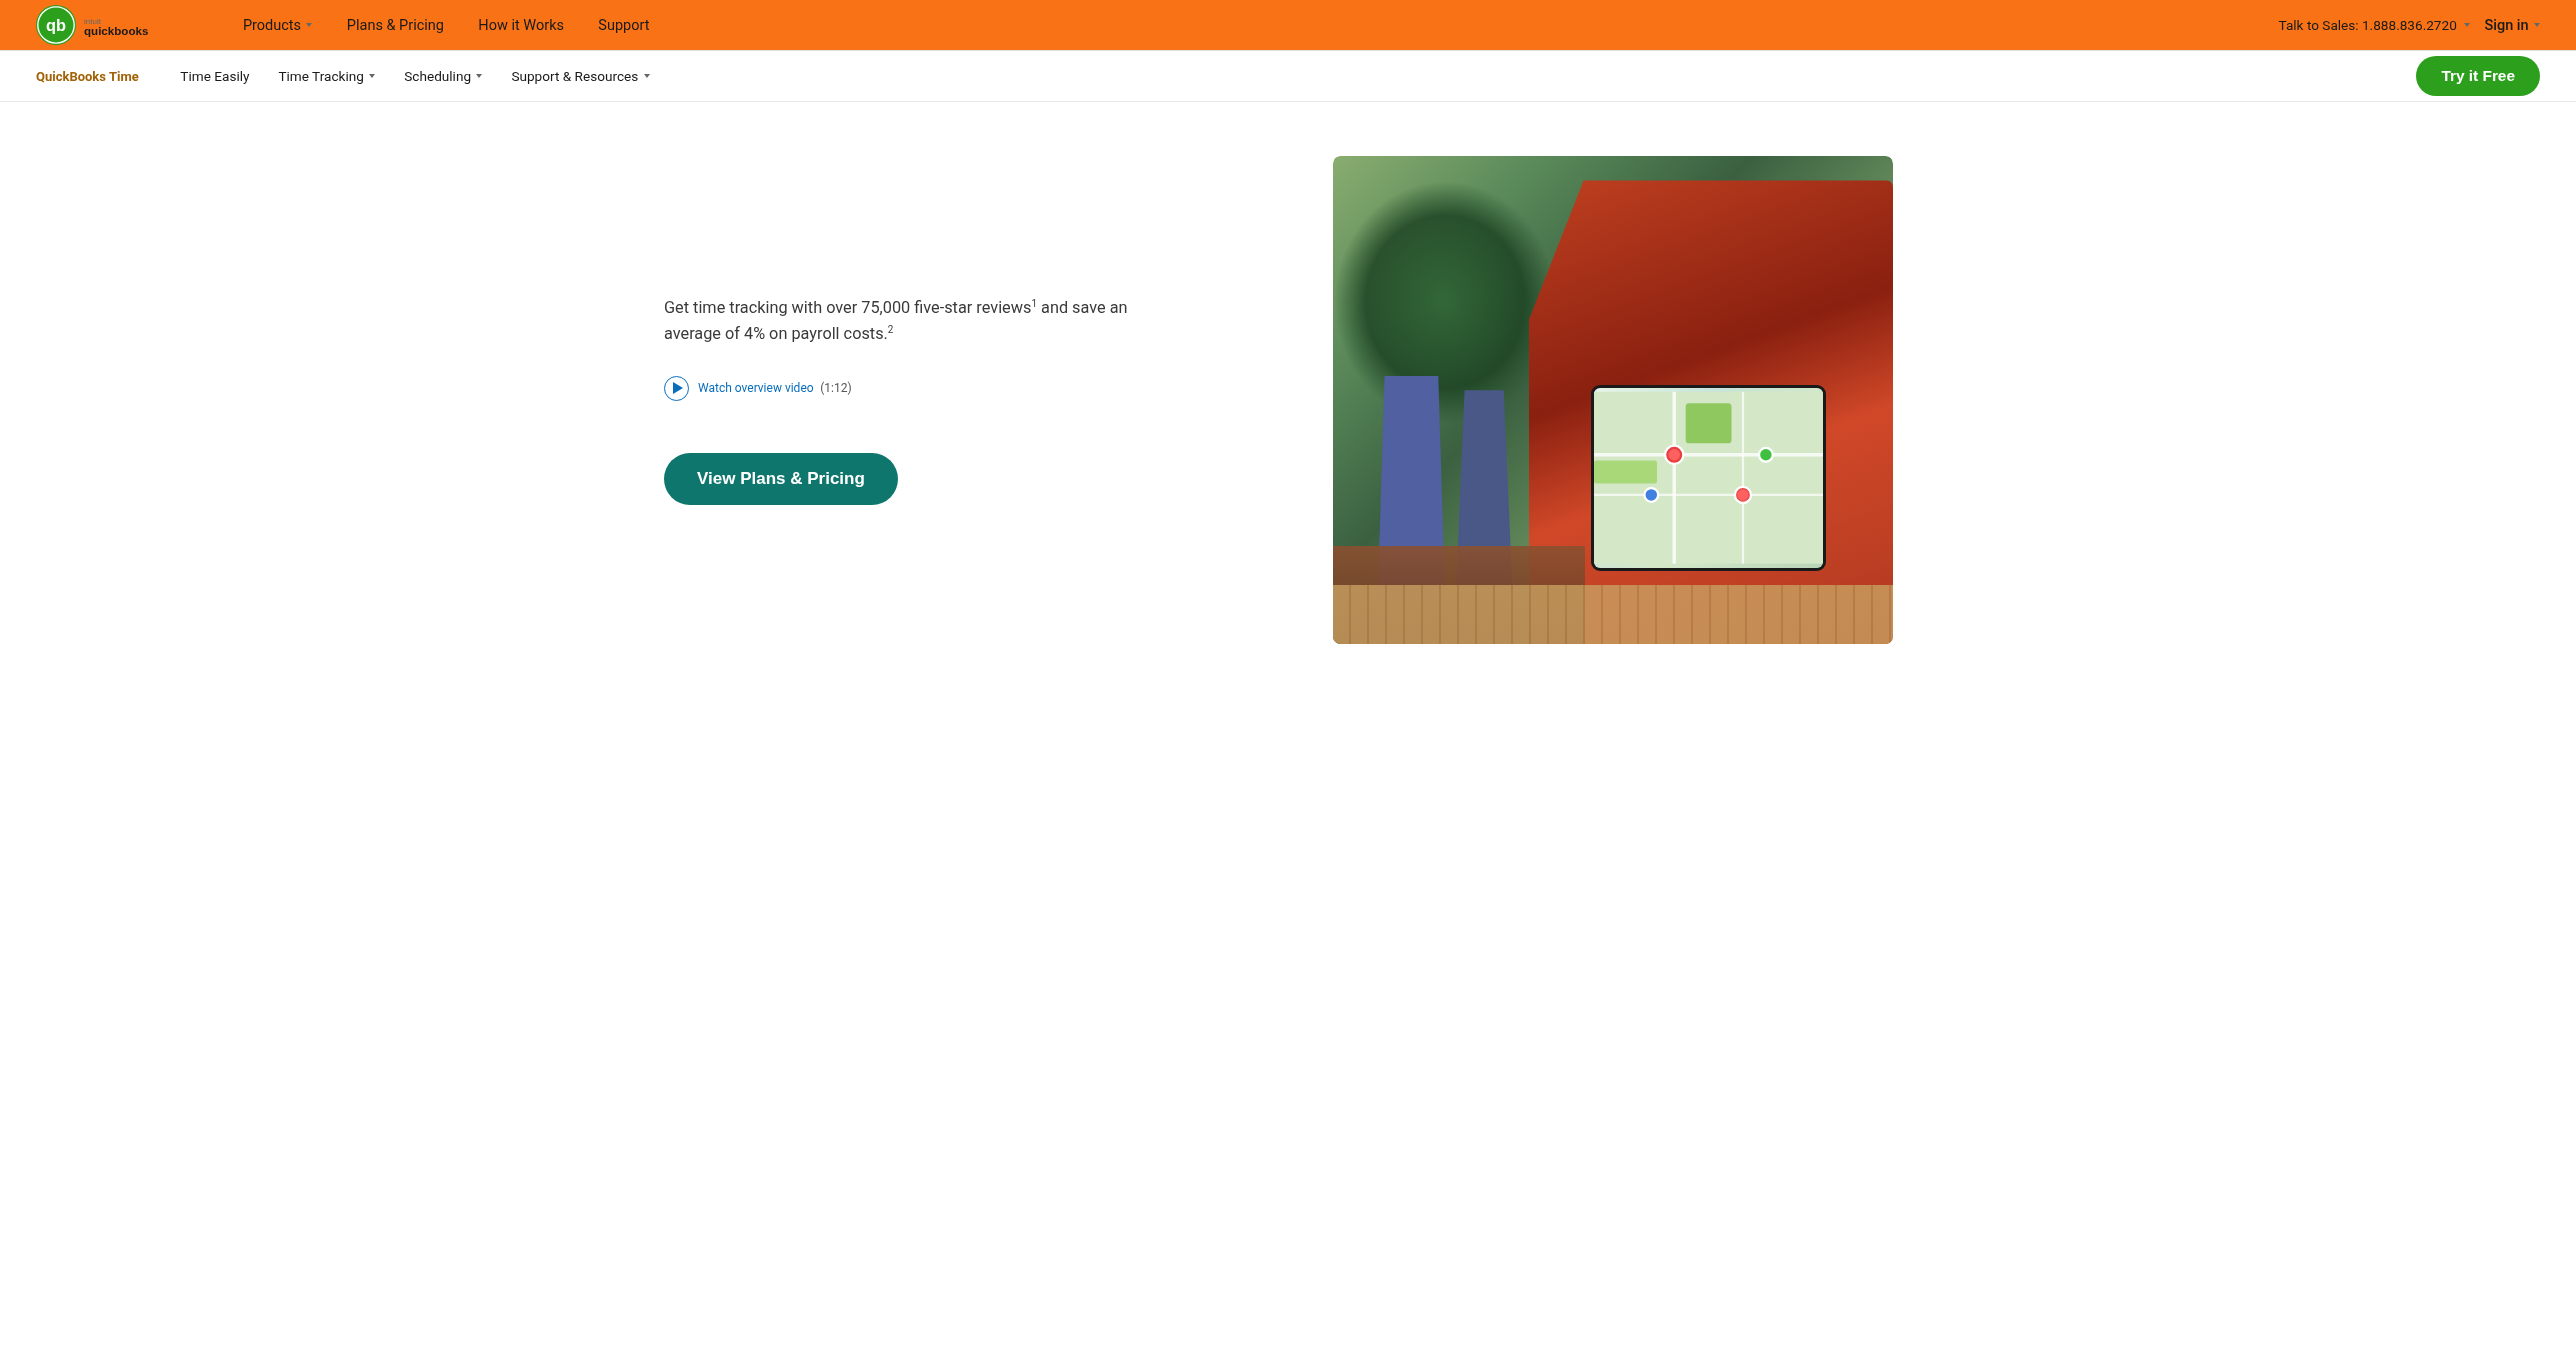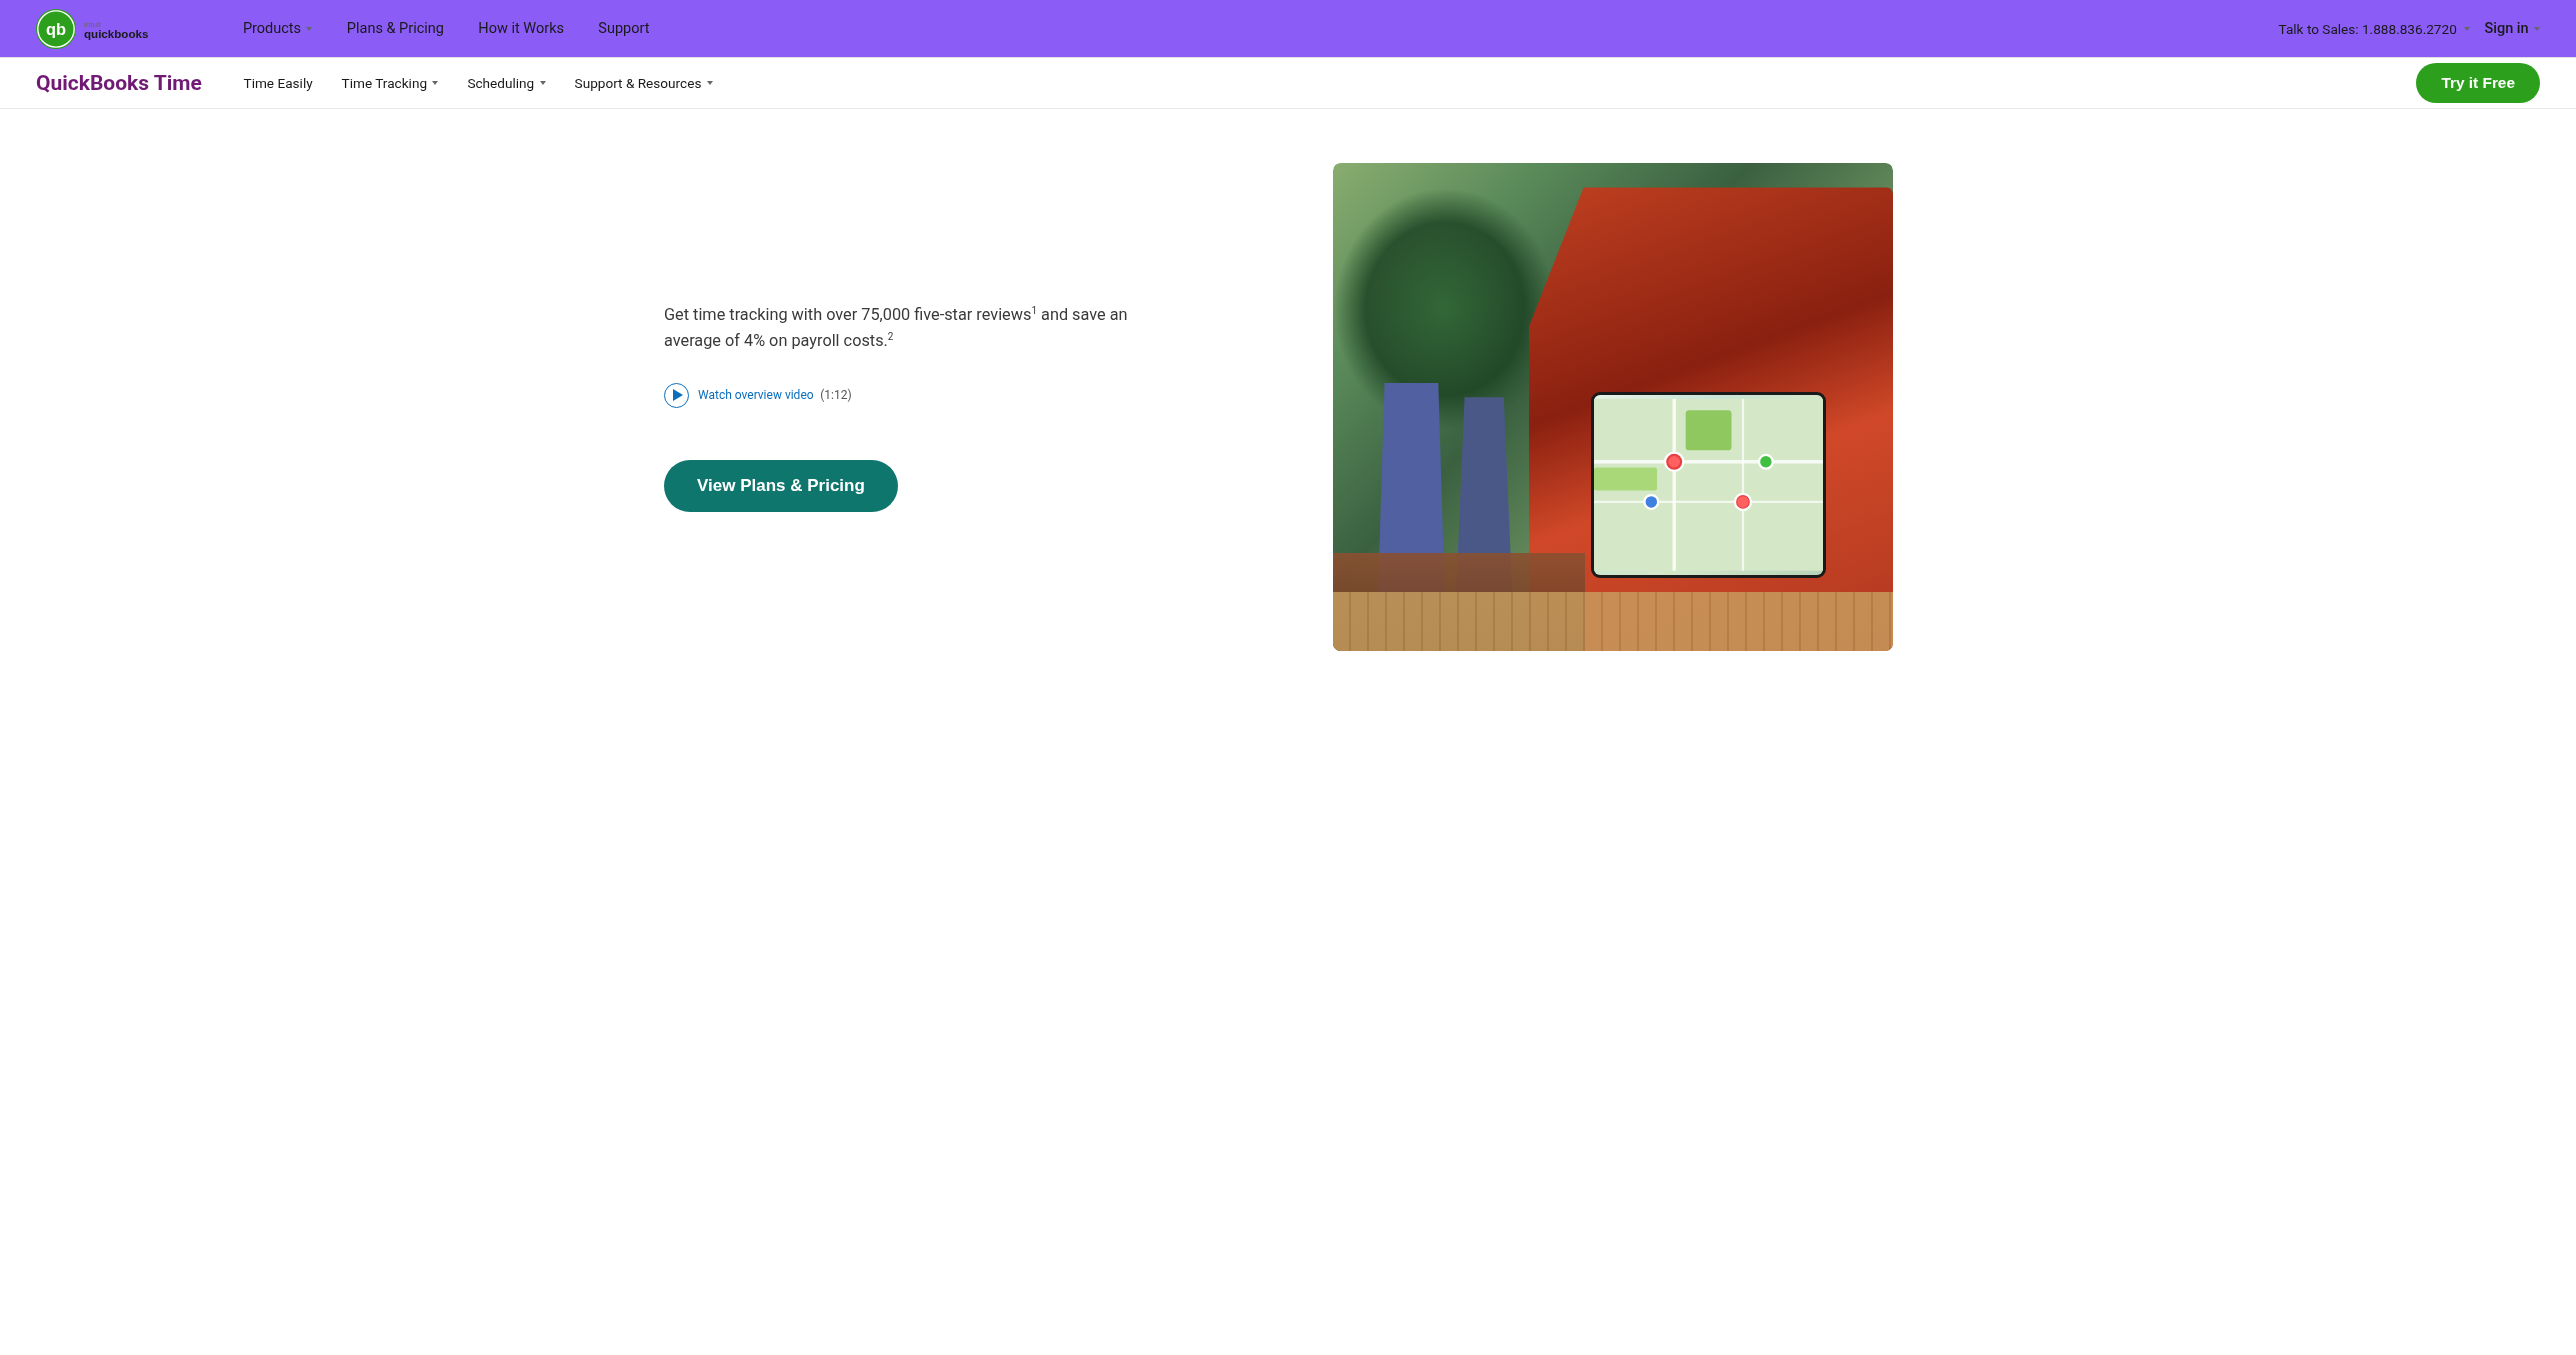--- a/index.html
+++ b/index.html
@@ -14,23 +14,23 @@
       color: #1a1a1a;
       width: 100%;
       min-height: 100vh;
     }
 
     
     .top-nav {
       display: flex;
       align-items: center;
       padding: 0 36px;
-      height: 58px;
+      height: 51px;
       border-bottom: 0.9px solid #e0e0e0;
-      background: #8b5cf6;
+      background: #f97316;
     }
 
     .logo-area {
       display: flex;
       align-items: center;
       margin-right: 29px;
       flex-shrink: 0;
     }
 
     .logo-icon {
@@ -100,23 +100,23 @@
     .sub-nav {
       display: flex;
       align-items: center;
       padding: 0 36px;
       height: 51px;
       border-bottom: 1.8px solid #e8e8e8;
       background: #fff;
     }
 
     .sub-nav-brand {
-      font-size: 21px;
+      font-size: 13px;
       font-weight: 700;
-      color: #701a75;
+      color: #a16207;
       margin-right: 29px;
       white-space: nowrap;
     }
 
     .sub-nav-links {
       display: flex;
       align-items: center;
       gap: 3.6px;
       flex: 1;
     }

